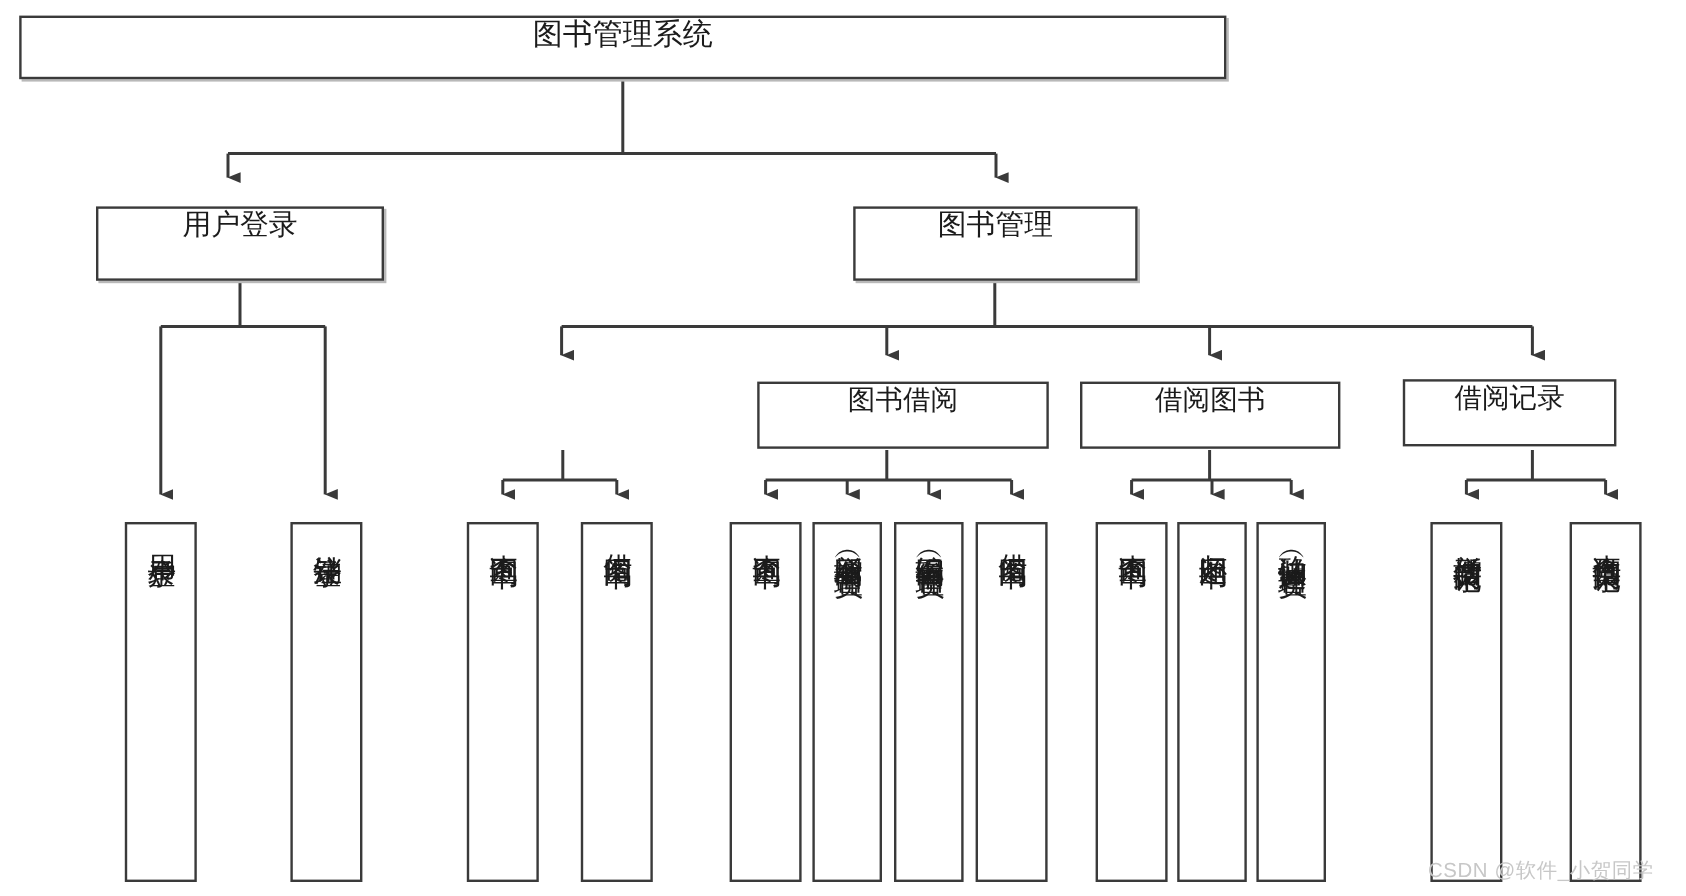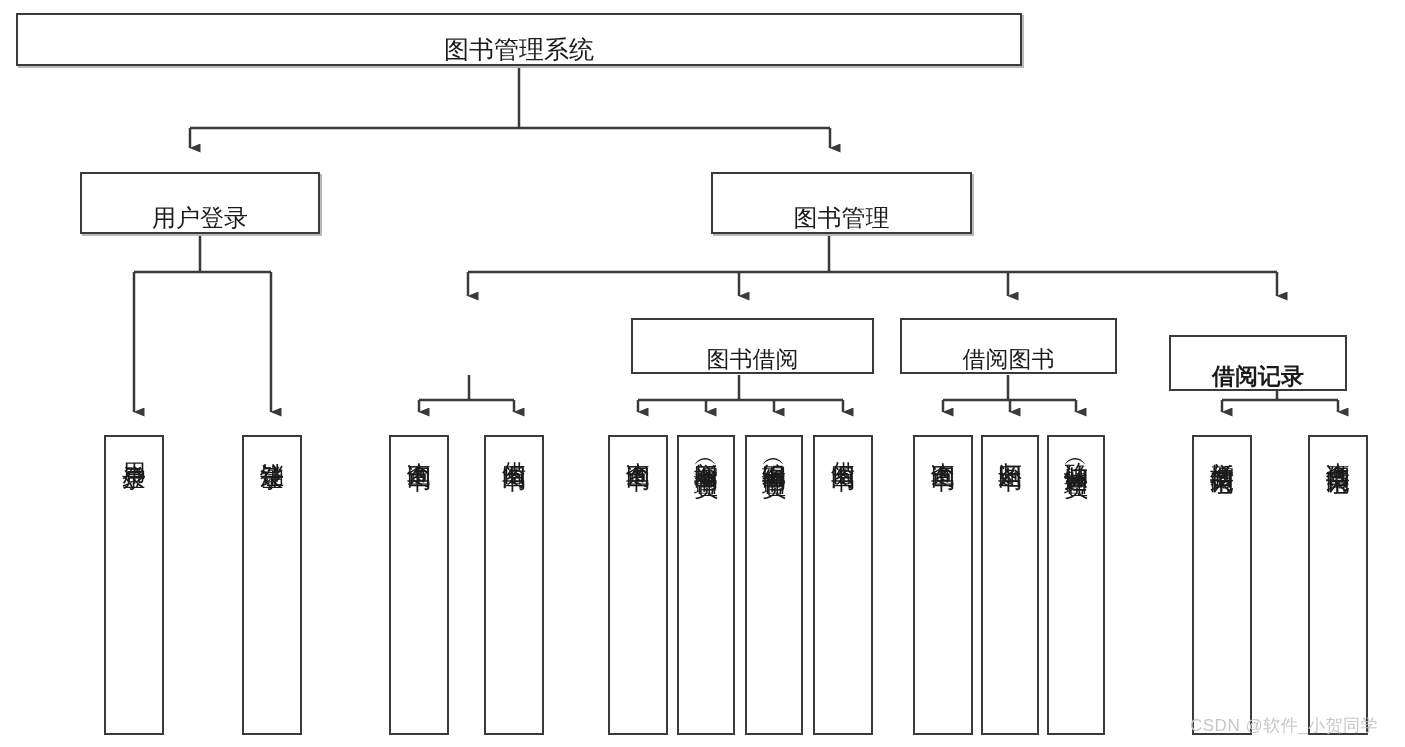--- a/index.html
+++ b/index.html
@@ -25,21 +25,21 @@
     width: 1405px;
     height: 747px;
     pointer-events: none;
   }
   .node {
     position: absolute;
     box-sizing: border-box;
     background: #ffffff;
     border: 2px solid #3a3a3a;
     display: flex;
-    align-items: flex-end;
+    align-items: flex-start;
     justify-content: center;
     color: #1b1b1b;
   }
   .node.shadowed {
     box-shadow: 2px 2px 0 0 #b9b9b9;
   }
   .node-label {
     display: block;
     text-align: center;
     line-height: 1.15;
@@ -125,31 +125,31 @@
     </g>
   </svg>
 
   <div class="node root shadowed" style="left:16px; top:13px; width:1006px; height:53px;">
     <span class="node-label">图书管理系统</span>
   </div>
 
   <div class="node level2 shadowed" style="left:80px; top:172px; width:240px; height:62px;">
     <span class="node-label">用户登录</span>
   </div>
-  <div class="node level2 shadowed" style="left:711px; top:172px; width:261px; height:62px;">
+  <div class="node level2 shadowed" style="left:711px; top:172px; width:237px; height:62px;">
     <span class="node-label">图书管理</span>
   </div>
 
   <div class="node level3" style="left:631px; top:318px; width:243px; height:56px;">
     <span class="node-label">图书借阅</span>
   </div>
   <div class="node level3" style="left:900px; top:318px; width:217px; height:56px;">
     <span class="node-label">借阅图书</span>
   </div>
-  <div class="node level3" style="left:1169px; top:335px; width:178px; height:56px;font-weight:bold;">
+  <div class="node level3" style="left:1169px; top:316px; width:178px; height:56px;">
     <span class="node-label">借阅记录</span>
   </div>
 
   <div class="node leaf" style="left:104px; top:435px; width:60px; height:300px;">
     <span class="node-label">用户登录</span>
   </div>
   <div class="node leaf" style="left:242px; top:435px; width:60px; height:300px;">
     <span class="node-label">注销登录</span>
   </div>
 

